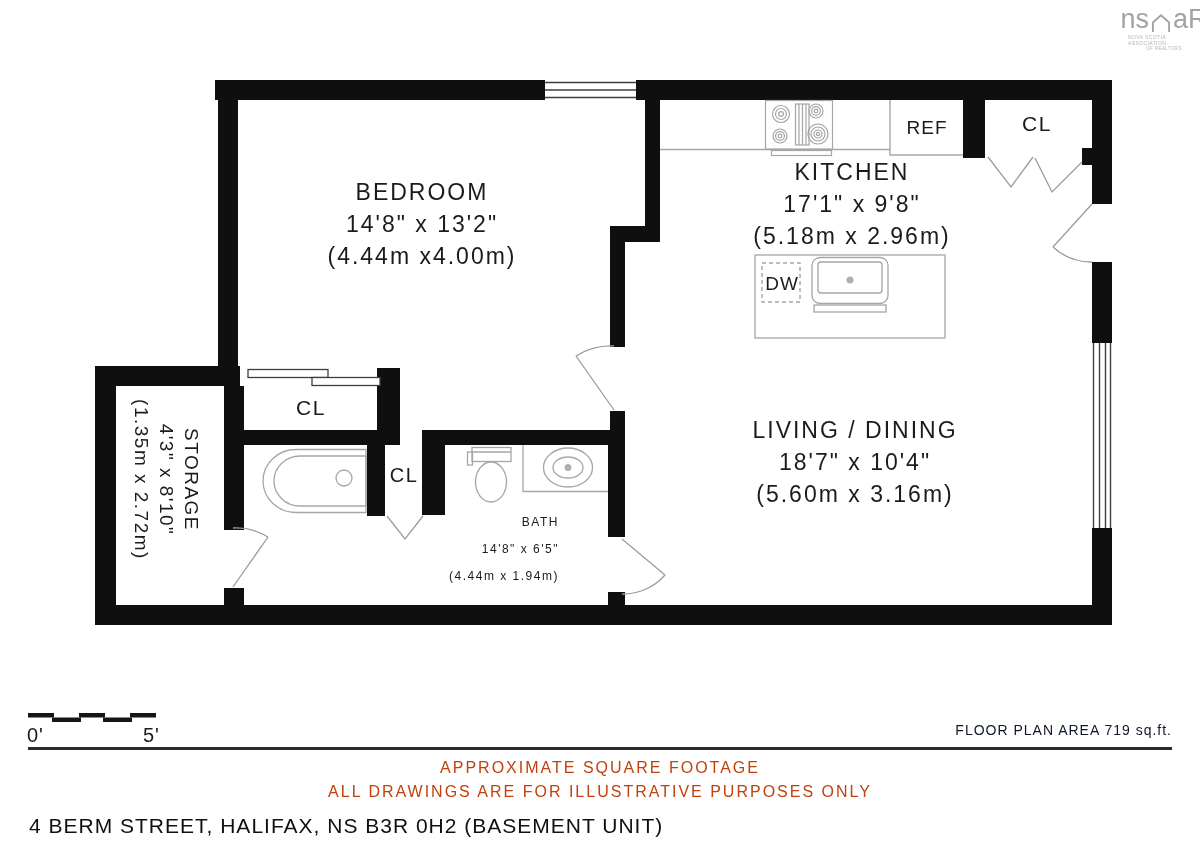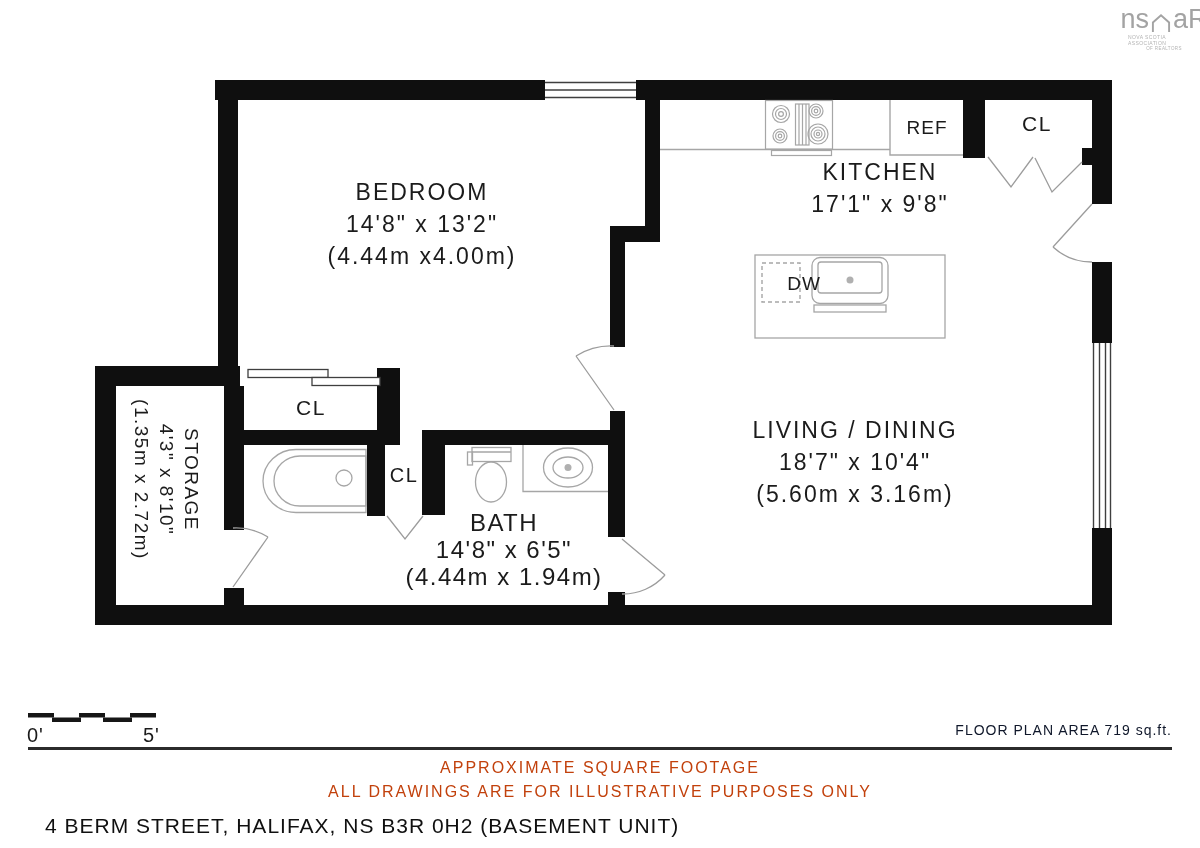--- a/index.html
+++ b/index.html
@@ -3,31 +3,31 @@
 <meta charset="utf-8">
 <style>
   html,body{margin:0;padding:0;background:#ffffff;}
   .page{position:relative;width:1200px;height:848px;background:#ffffff;overflow:hidden;
         font-family:"Liberation Sans", sans-serif;color:#1b1b1b;}
   .wall{position:absolute;background:#0f0f0f;}
   .svg-layer{position:absolute;left:0;top:0;width:1200px;height:848px;pointer-events:none;}
   .lbl{position:absolute;white-space:nowrap;color:#1b1b1b;}
   .room-block{position:absolute;text-align:center;transform:translateX(-50%);white-space:nowrap;
               font-size:23px;line-height:32px;letter-spacing:2px;color:#1b1b1b;}
-  .room-block.small{font-size:24px;line-height:27px;letter-spacing:1.5px;}
+  .room-block.small{font-size:12px;line-height:27px;letter-spacing:1.5px;text-align:right;}
   .cl{font-size:21px;letter-spacing:1.5px;transform:translateX(-50%);}
   .cl.small{font-size:20px;}
   .appliance{font-size:19px;letter-spacing:1px;transform:translateX(-50%);}
   .storage-block{position:absolute;left:71px;top:442px;width:190px;text-align:center;
                  font-size:19px;line-height:25px;letter-spacing:1.5px;transform:rotate(90deg);white-space:nowrap;}
   .scale-lbl{font-size:20px;letter-spacing:1px;}
   .area-note{position:absolute;right:28px;top:722px;font-size:14px;letter-spacing:1px;color:#0f172a;}
   .rule{position:absolute;left:28px;top:747px;width:1144px;height:3px;background:#2b2b2b;}
   .note{position:absolute;left:600px;transform:translateX(-50%);font-size:16px;letter-spacing:2px;color:#c2410c;white-space:nowrap;}
-  .address{position:absolute;left:29px;top:814px;font-size:21px;letter-spacing:1px;color:#101010;white-space:nowrap;margin-left:16px;}
+  .address{position:absolute;left:29px;top:814px;font-size:21px;letter-spacing:1px;color:#101010;white-space:nowrap;}
   .logo{position:absolute;left:1128px;top:6px;width:72px;display:flex;flex-direction:column;align-items:center;color:#a3a3a3;}
   .logo-row{display:flex;align-items:flex-end;font-size:27px;line-height:27px;letter-spacing:0;}
   .logo-caption{font-size:5px;letter-spacing:.4px;color:#b3b3b3;margin-top:1px;}
   .logo-caption2{font-size:4.5px;letter-spacing:.4px;color:#b3b3b3;}
 </style>
 </head>
 <body>
 
 <div class="page">
 
@@ -165,23 +165,24 @@
       <rect x="103" y="717.5" width="29" height="4.5"></rect>
     </g>
   </svg>
 
   <div class="room-block" style="left:422px;top:176px">
     <div>BEDROOM</div>
     <div>14'8" x 13'2"</div>
     <div>(4.44m x4.00m)</div>
   </div>
 
-  <div class="room-block" style="left:880px;top:156px">
+  <div class="room-block" style="left:852px;top:156px">
     <div>KITCHEN</div>
     <div>17'1" x 9'8"</div>
+    <div>(5.18m x 2.96m)</div>
   </div>
 
   <div class="room-block" style="left:855px;top:414px">
     <div>LIVING / DINING</div>
     <div>18'7" x 10'4"</div>
     <div>(5.60m x 3.16m)</div>
   </div>
 
   <div class="room-block small" style="left:504px;top:509px">
     <div>BATH</div>
@@ -192,21 +193,21 @@
   <div class="storage-block">
     <div>STORAGE</div>
     <div>4'3" x 8'10"</div>
     <div>(1.35m x 2.72m)</div>
   </div>
 
   <div class="lbl cl" style="left:311px;top:396px">CL</div>
   <div class="lbl cl small" style="left:404px;top:464px">CL</div>
   <div class="lbl cl" style="left:1037px;top:112px">CL</div>
   <div class="lbl appliance" style="left:927px;top:117px">REF</div>
-  <div class="lbl appliance" style="left:804px;top:273px">DW</div>
+  <div class="lbl appliance" style="left:782px;top:273px">DW</div>
 
   <div class="lbl scale-lbl" style="left:27px;top:724px">0'</div>
   <div class="lbl scale-lbl" style="left:143px;top:724px">5'</div>
 
   <div class="area-note">FLOOR PLAN AREA 719 sq.ft.</div>
   <div class="rule"></div>
   <div class="note" style="top:759px">APPROXIMATE SQUARE FOOTAGE</div>
   <div class="note" style="top:783px">ALL DRAWINGS ARE FOR ILLUSTRATIVE PURPOSES ONLY</div>
   <div class="address">4 BERM STREET, HALIFAX, NS B3R 0H2 (BASEMENT UNIT)</div>
 

